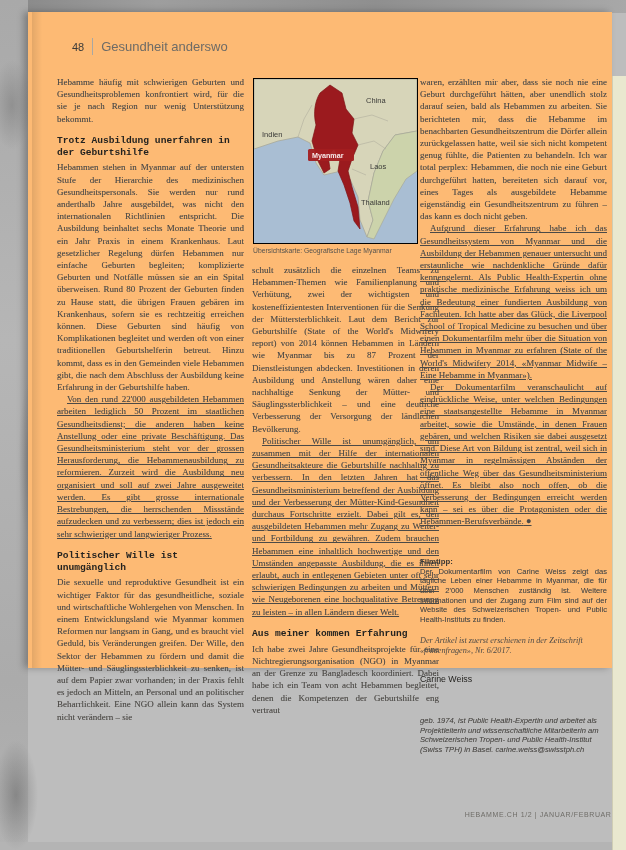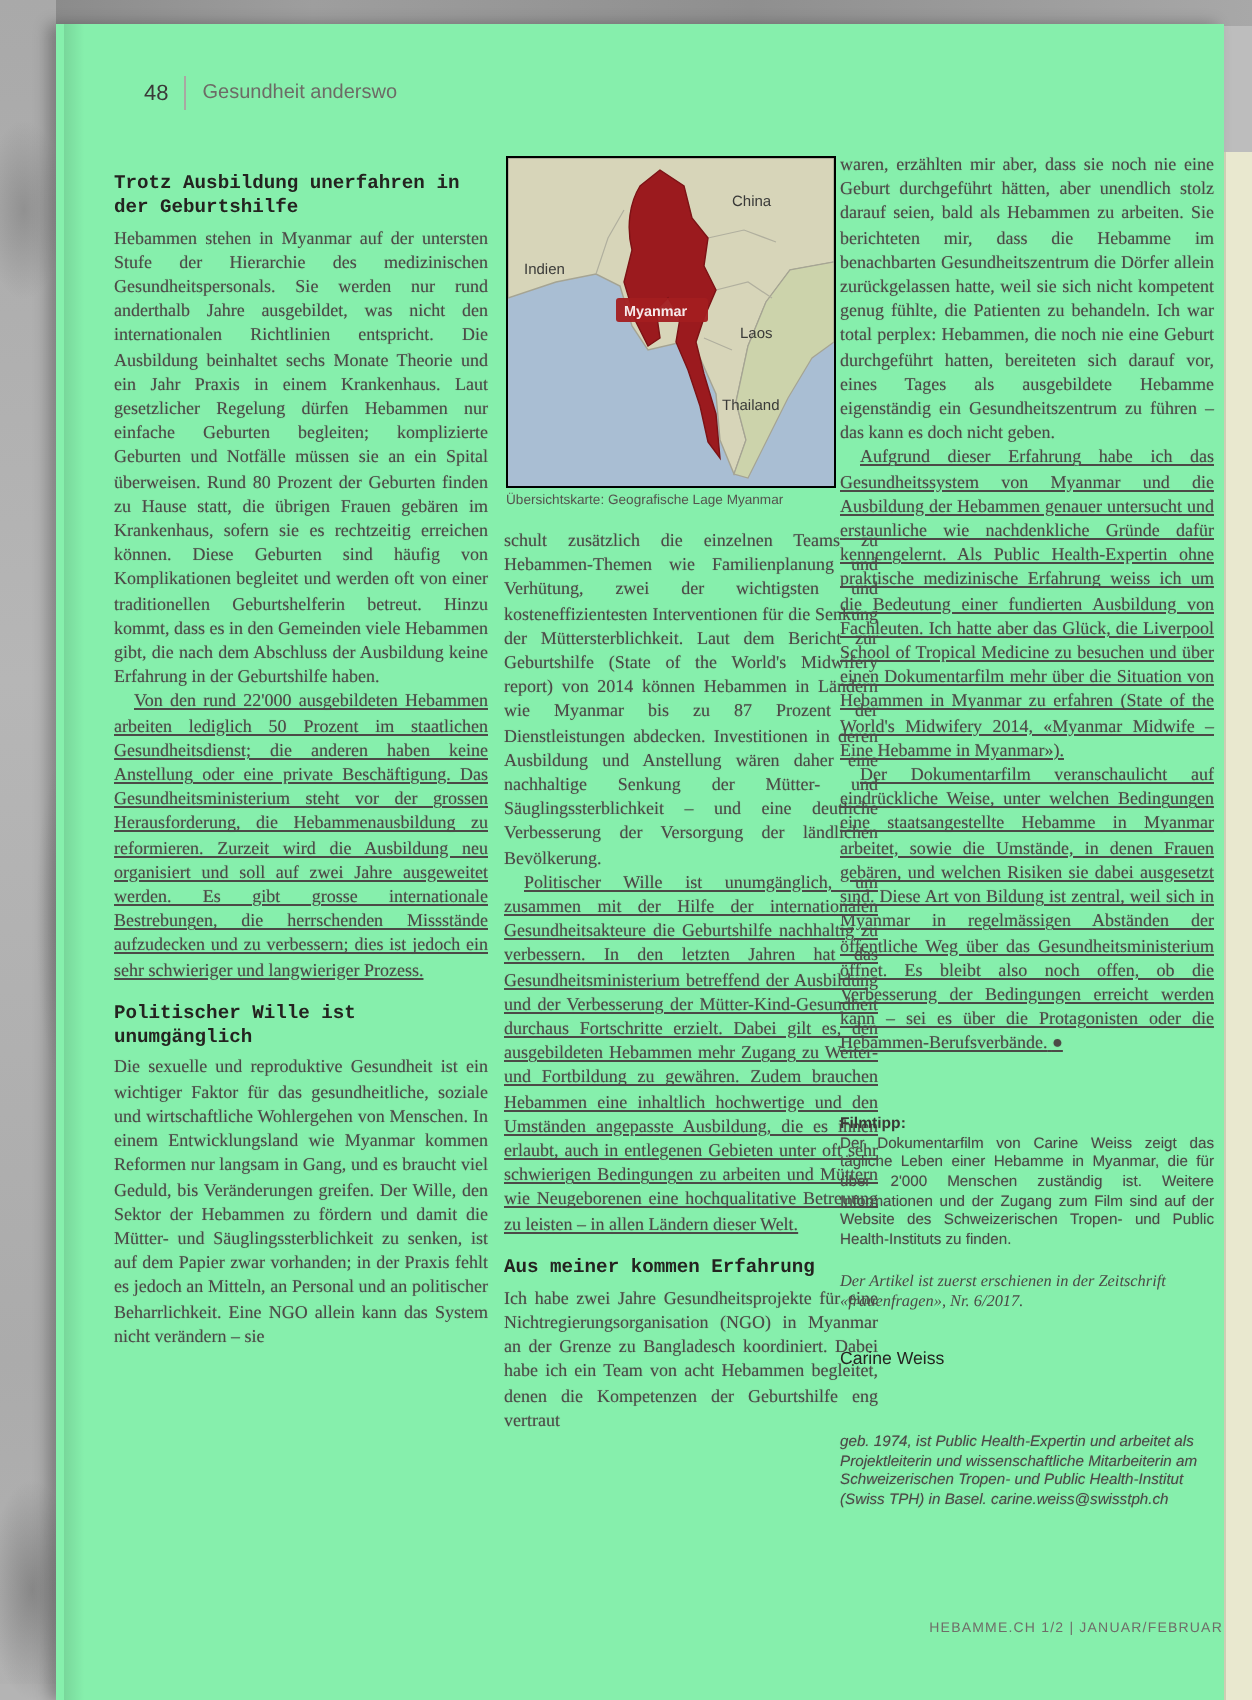--- a/index.html
+++ b/index.html
@@ -11,30 +11,30 @@
   .bg-top{position:absolute;top:0;left:0;width:626px;height:13px;
     background:linear-gradient(90deg,#878787,#9e9e9e 25%,#8f8f8f 60%,#a8a8a8);}
   .bg-left{position:absolute;top:0;left:0;width:28px;height:850px;
     background:linear-gradient(180deg,#a9a9a9,#b6b6b6 40%,#ababab 80%,#b2b2b2);}
   .bg-bottom{position:absolute;left:0;top:842px;width:626px;height:8px;background:#b4b4b4;}
   .blob{position:absolute;border-radius:50%;pointer-events:none;}
   .blob1{left:-8px;top:60px;width:40px;height:90px;background:radial-gradient(closest-side,rgba(110,110,110,.45),rgba(110,110,110,0));}
   .blob2{left:-6px;top:740px;width:44px;height:110px;background:radial-gradient(closest-side,rgba(95,95,95,.5),rgba(95,95,95,0));}
   .blob3{left:18px;top:380px;width:26px;height:160px;background:radial-gradient(closest-side,rgba(120,120,120,.35),rgba(120,120,120,0));}
 
-  .page{position:absolute;left:28px;top:12px;width:584px;height:838px;
-    background:#86efac;box-shadow:-4px 0 7px rgba(0,0,0,.28);}
+  .page{position:absolute;left:28px;top:12px;width:584px;height:656px;
+    background:#fdba74;box-shadow:-4px 0 7px rgba(0,0,0,.28);}
   .fold{position:absolute;left:4px;top:0;width:12px;height:100%;
     background:linear-gradient(90deg,rgba(0,0,0,.10),rgba(0,0,0,0) 85%);}
   .right-strip{position:absolute;left:612px;top:76px;width:14px;height:774px;background:#e9e8cf;border-left:1px solid #cfcdb4;}
 
   .hdr{position:absolute;left:44px;top:26px;display:flex;align-items:center;gap:8px;}
   .hdr .num{font-size:11px;color:#3a3a38;}
   .hdr .rule{width:1px;height:17px;background:#a9a7a2;}
-  .hdr .sec{font-size:10px;color:#6d6b66;}
+  .hdr .sec{font-size:13px;color:#6d6b66;}
 
   .col{position:absolute;top:64px;width:187px;}
   #col1{left:29px}
   #col2{left:224px}
   #col3{left:392px}
 
   p.bt{font-family:"Liberation Serif",serif;font-size:9px;line-height:12.2px;
     text-align:justify;color:#4c4a47;margin:0;
     text-shadow:0 0 .5px rgba(95,92,88,.5);}
   p.ind{text-indent:10px;text-decoration:underline;}
@@ -70,20 +70,21 @@
 <div class="page">
   <div class="fold"></div>
 
   <div class="hdr">
     <span class="num">48</span>
     <span class="rule"></span>
     <span class="sec">Gesundheit anderswo</span>
   </div>
 
   <div class="col" id="col1">
+    <p class="bt">Hebamme häufig mit schwierigen Geburten und Gesundheitsproblemen konfrontiert wird, für die sie je nach Region nur wenig Unterstützung bekommt.</p>
     <h3 class="sh">Trotz Ausbildung unerfahren in der Geburtshilfe</h3>
     <p class="bt">Hebammen stehen in Myanmar auf der untersten Stufe der Hierarchie des medizinischen Gesundheitspersonals. Sie werden nur rund anderthalb Jahre ausgebildet, was nicht den internationalen Richtlinien entspricht. Die Ausbildung beinhaltet sechs Monate Theorie und ein Jahr Praxis in einem Krankenhaus. Laut gesetzlicher Regelung dürfen Hebammen nur einfache Geburten begleiten; komplizierte Geburten und Notfälle müssen sie an ein Spital überweisen. Rund 80 Prozent der Geburten finden zu Hause statt, die übrigen Frauen gebären im Krankenhaus, sofern sie es rechtzeitig erreichen können. Diese Geburten sind häufig von Komplikationen begleitet und werden oft von einer traditionellen Geburtshelferin betreut. Hinzu kommt, dass es in den Gemeinden viele Hebammen gibt, die nach dem Abschluss der Ausbildung keine Erfahrung in der Geburtshilfe haben.</p>
     <p class="bt ind">Von den rund 22'000 ausgebildeten Hebammen arbeiten lediglich 50 Prozent im staatlichen Gesundheitsdienst; die anderen haben keine Anstellung oder eine private Beschäftigung. Das Gesundheitsministerium steht vor der grossen Herausforderung, die Hebammenausbildung zu reformieren. Zurzeit wird die Ausbildung neu organisiert und soll auf zwei Jahre ausgeweitet werden. Es gibt grosse internationale Bestrebungen, die herrschenden Missstände aufzudecken und zu verbessern; dies ist jedoch ein sehr schwieriger und langwieriger Prozess.</p>
     <h3 class="sh">Politischer Wille ist unumgänglich</h3>
     <p class="bt">Die sexuelle und reproduktive Gesundheit ist ein wichtiger Faktor für das gesundheitliche, soziale und wirtschaftliche Wohlergehen von Menschen. In einem Entwicklungsland wie Myanmar kommen Reformen nur langsam in Gang, und es braucht viel Geduld, bis Veränderungen greifen. Der Wille, den Sektor der Hebammen zu fördern und damit die Mütter- und Säuglingssterblichkeit zu senken, ist auf dem Papier zwar vorhanden; in der Praxis fehlt es jedoch an Mitteln, an Personal und an politischer Beharrlichkeit. Eine NGO allein kann das System nicht verändern – sie</p>
   </div>
 
   <div class="col" id="col2">
     <div class="mapbox">
       <svg width="163" height="164" viewBox="0 0 163 164" xmlns="http://www.w3.org/2000/svg">

